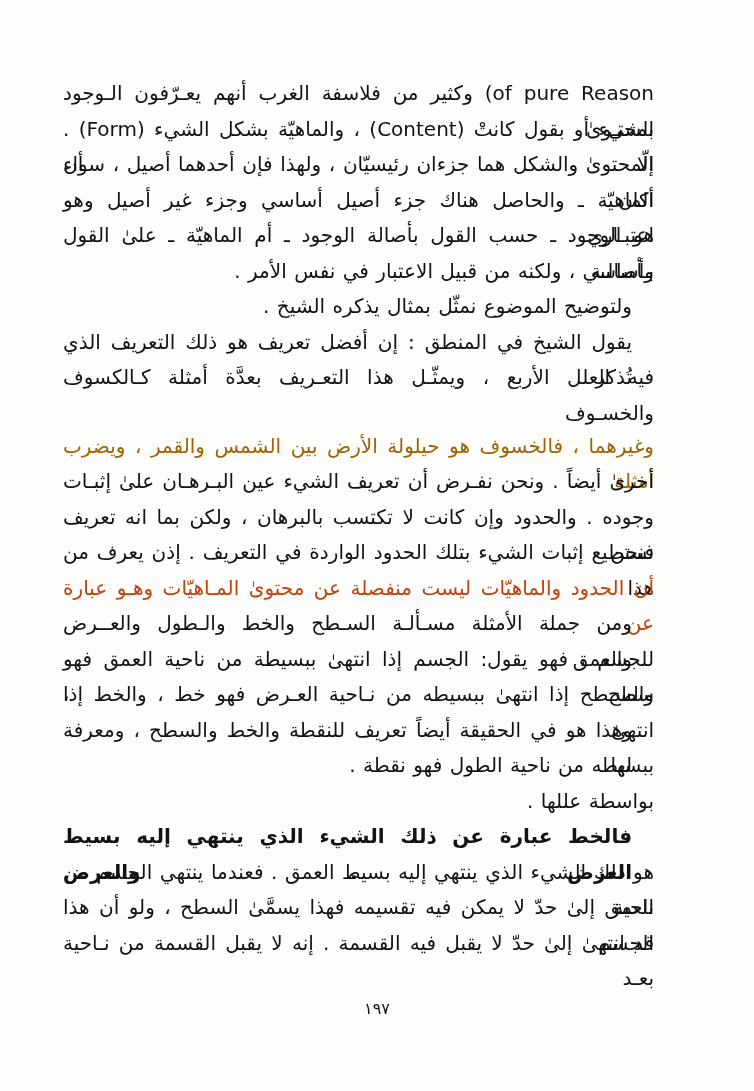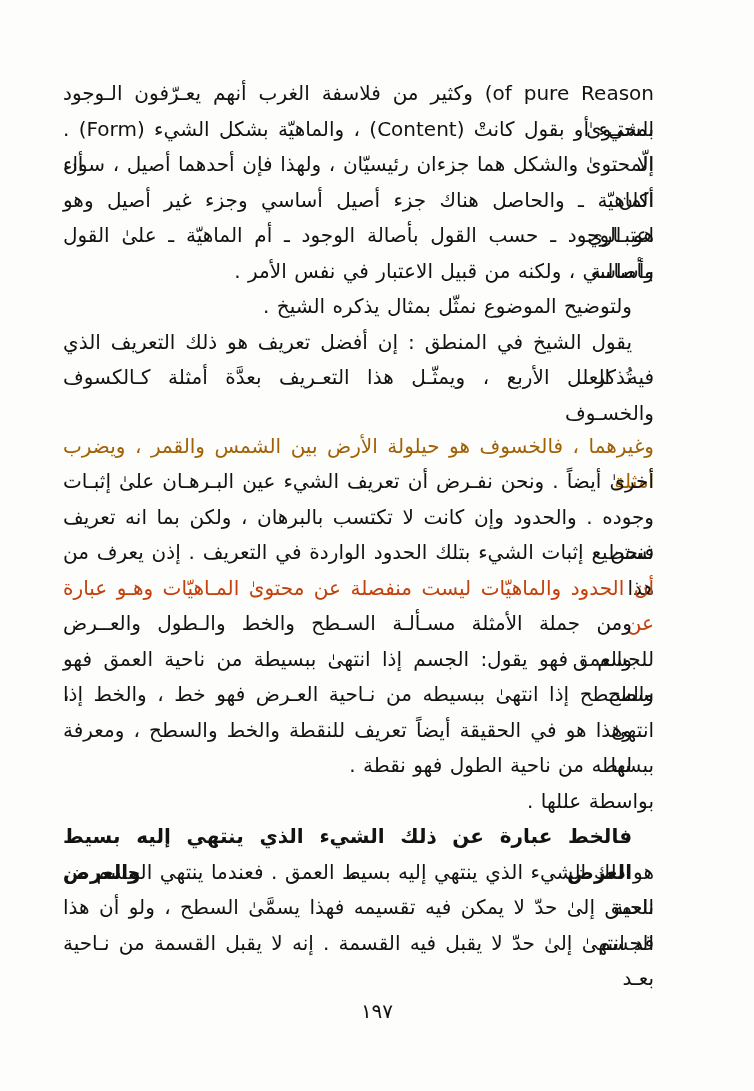--- a/index.html
+++ b/index.html
@@ -34,21 +34,21 @@
   }
   .line.indent {
     padding-right: 22px;
   }
   .page-number {
     position: absolute;
     top: 999px;
     left: 0;
     width: 754px;
     text-align: center;
-    font-size: 20px;
+    font-size: 16px;
     letter-spacing: 1px;
     direction: rtl;
   }
 </style>
 </head>
 <body>
 
 <div class="scan-page" style="background: rgb(253, 253, 251);">
   <main class="text-block">
       <div class="line" style="color: rgb(19, 19, 19);">of pure Reason) وكثير من فلاسفة الغرب أنهم يعـرّفون الـوجود بمحتـوىٰ</div>

